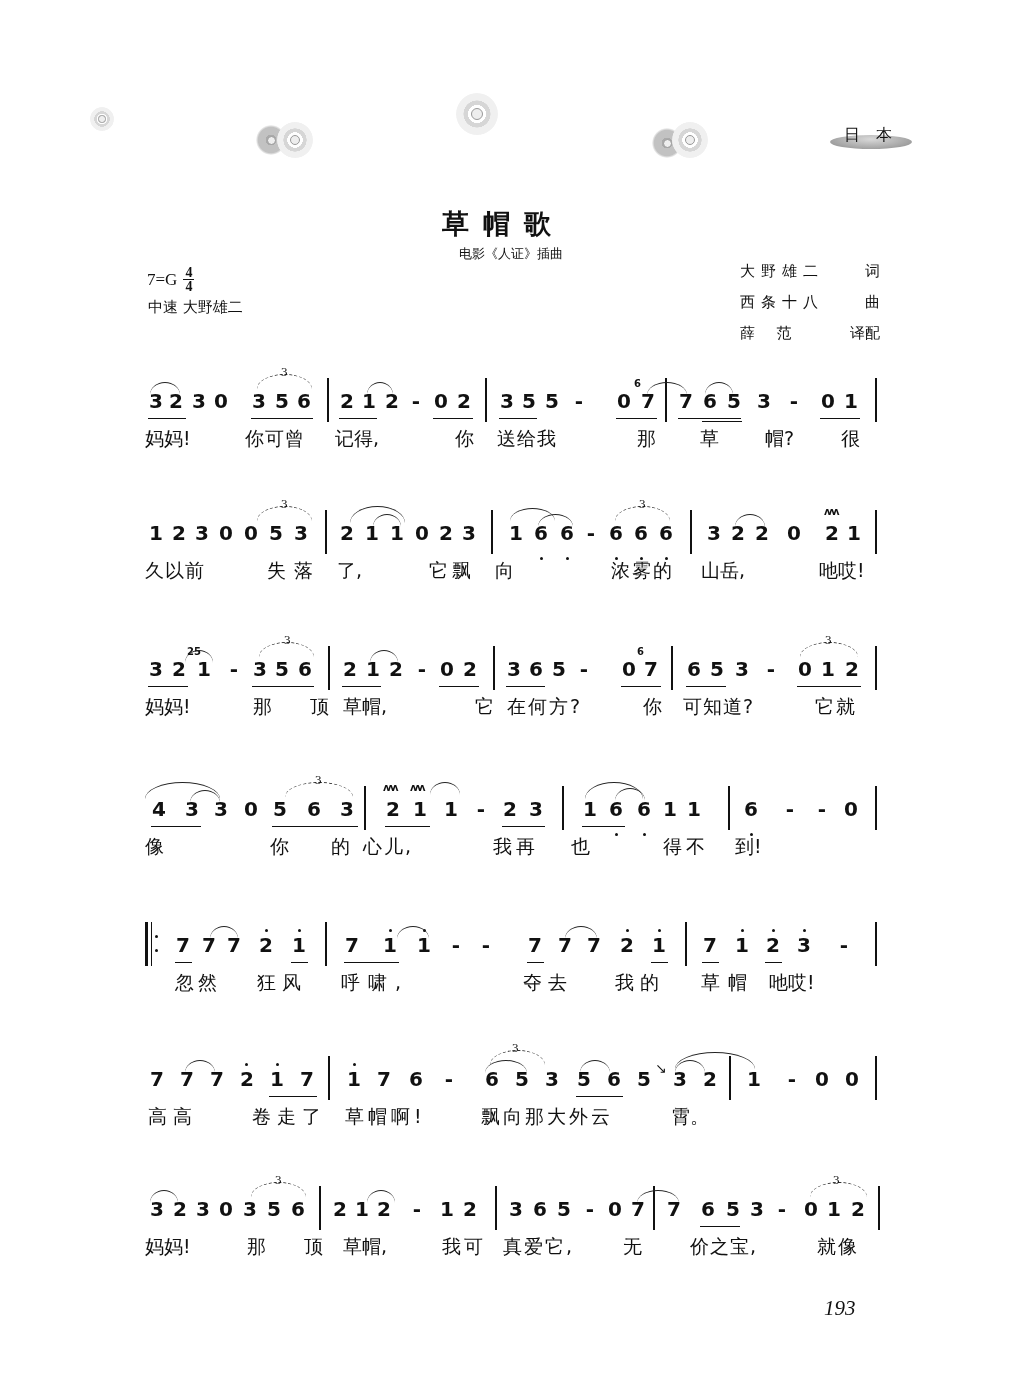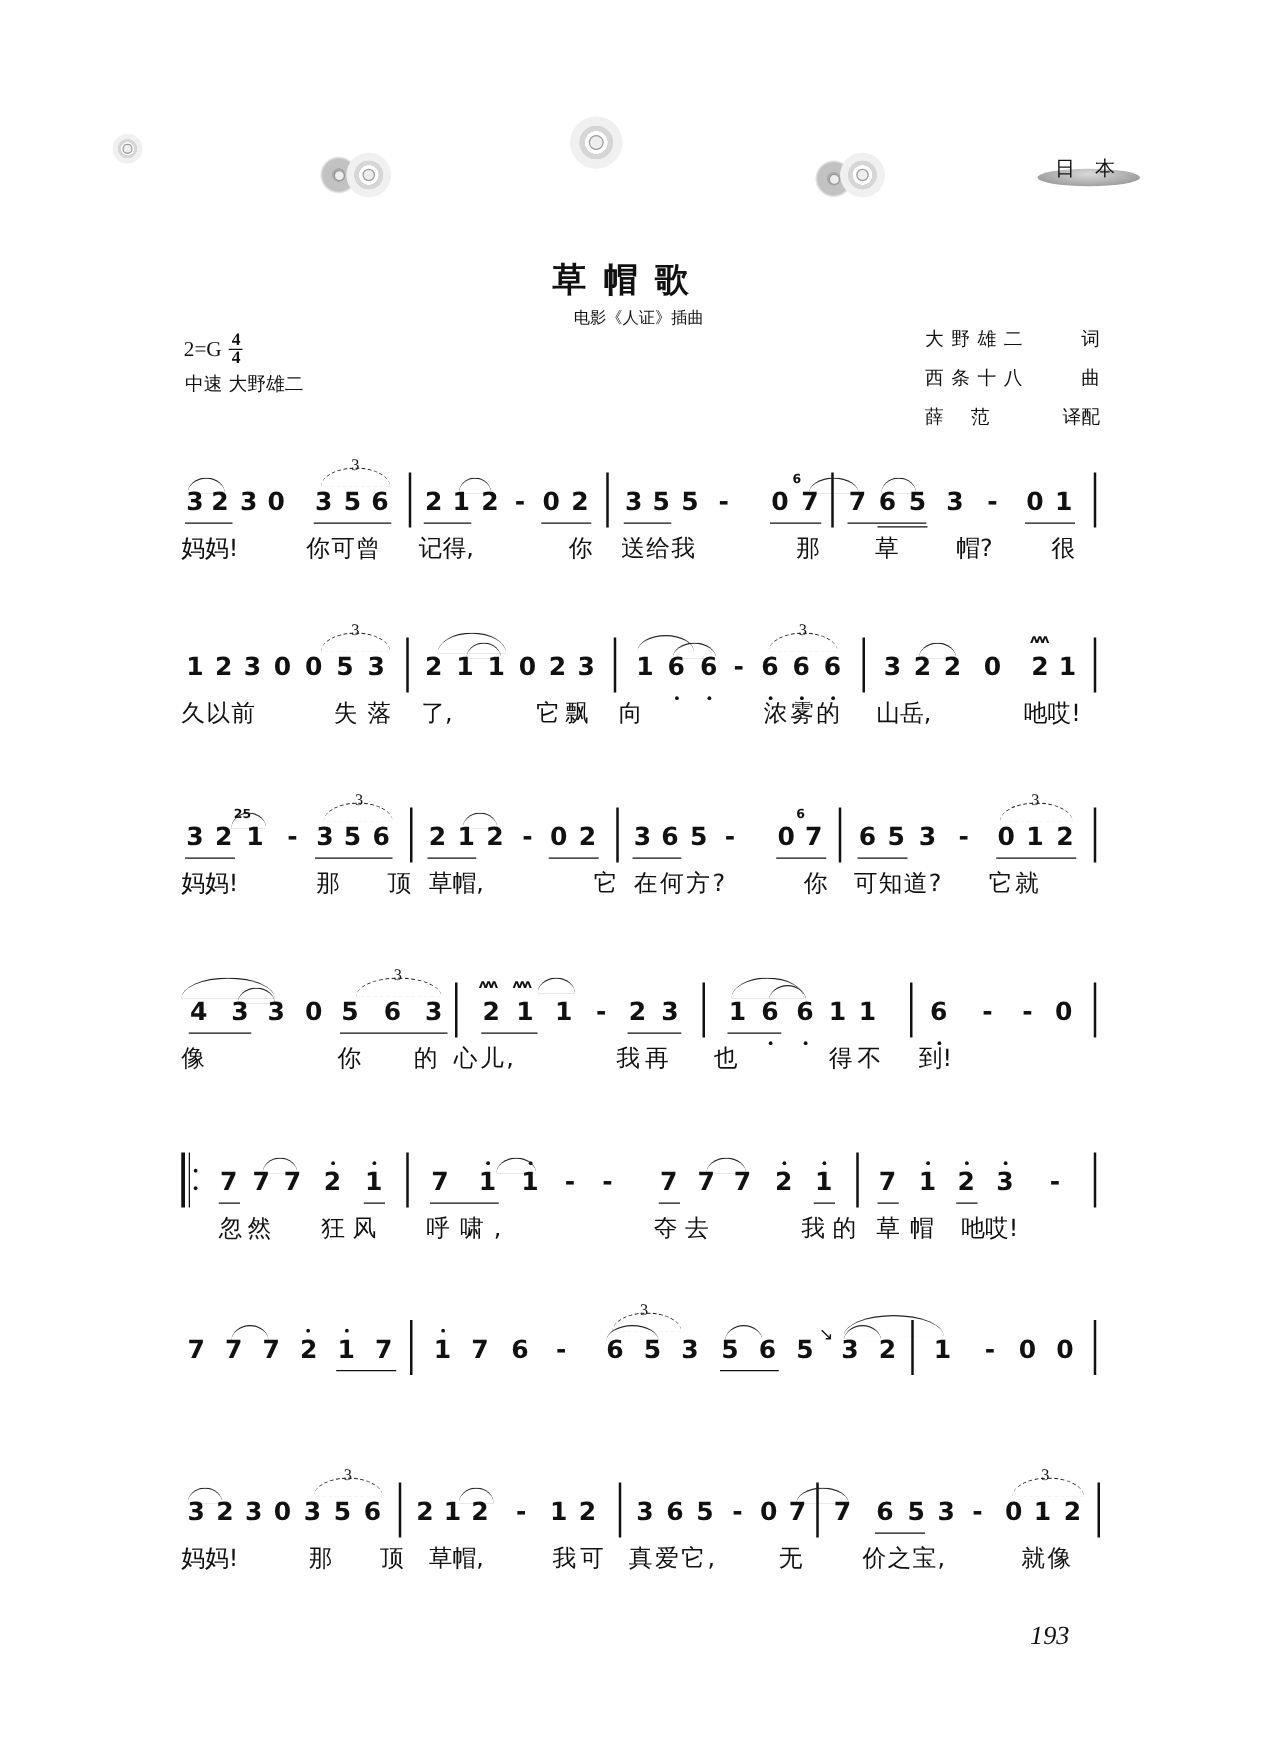--- a/index.html
+++ b/index.html
@@ -70,21 +70,21 @@
 
 <div class="country">
   <div class="pill"></div>
   <div class="txt">日本</div>
 </div>
 
 <div class="title">草帽歌</div>
 <div class="subtitle">电影《人证》插曲</div>
 
 <div class="key">
-  <span>2=G</span>
+  <span>7=G</span>
   <span class="frac">
     <span>4</span>
     <span class="bar"></span>
     <span>4</span>
   </span>
 </div>
 <div class="tempo">中速 大野雄二</div>
 
 <div class="credits">
   <div>
@@ -274,21 +274,21 @@
   </div>
   <div class="lyrics">
     <span class="ly" style="left:0">妈妈!</span>
     <span class="ly" style="left:108px">那</span>
     <span class="ly" style="left:165px">顶</span>
     <span class="ly" style="left:198px">草帽,</span>
     <span class="ly" style="left:330px">它</span>
     <span class="ly" style="left:362px;letter-spacing:2px">在何方?</span>
     <span class="ly" style="left:498px">你</span>
     <span class="ly" style="left:538px;letter-spacing:1px">可知道?</span>
-    <span class="ly" style="left:646px;letter-spacing:2px">它就</span>
+    <span class="ly" style="left:670px;letter-spacing:2px">它就</span>
   </div>
 </div>
 
 <div class="row" style="top:776px;">
   <div class="notes">
     <span class="n" style="left:5px">4</span>
     <span class="n" style="left:38px">3</span>
     <span class="n" style="left:67px">3</span>
     <span class="n" style="left:97px">0</span>
     <span class="n" style="left:126px">5</span>
@@ -392,21 +392,21 @@
     <span class="ul" style="left:620px;width:17px"></span>
     <span class="slur" style="left:65px;width:28px"></span>
     <span class="slur" style="left:252px;width:32px"></span>
     <span class="slur" style="left:420px;width:32px"></span>
   </div>
   <div class="lyrics">
     <span class="ly" style="left:30px;letter-spacing:4px">忽然</span>
     <span class="ly" style="left:112px;letter-spacing:6px">狂风</span>
     <span class="ly" style="left:196px;letter-spacing:8px">呼啸,</span>
     <span class="ly" style="left:378px;letter-spacing:6px">夺去</span>
-    <span class="ly" style="left:496px;letter-spacing:6px">我的</span>
+    <span class="ly" style="left:470px;letter-spacing:6px">我的</span>
     <span class="ly" style="left:556px;letter-spacing:8px">草帽</span>
     <span class="ly" style="left:624px">吔哎!</span>
   </div>
 </div>
 
 <div class="row" style="top:1046px;">
   <div class="notes">
     <span class="n" style="left:3px">7</span>
     <span class="n" style="left:33px">7</span>
     <span class="n" style="left:63px">7</span>
@@ -438,20 +438,27 @@
     <span class="ul" style="left:124px;width:48px"></span>
     <span class="ul" style="left:431px;width:47px"></span>
     <span class="slur" style="left:40px;width:30px"></span>
     <span class="slur" style="left:340px;width:42px"></span>
     <span class="trip" style="left:345px;width:55px;top:-16px"></span>
     <span class="tripnum" style="left:367px;top:-26px">3</span>
     <span class="slur" style="left:435px;width:30px"></span>
     <span class="slur" style="left:530px;width:30px"></span>
     <span class="slur" style="left:530px;width:80px;top:-14px;height:16px"></span>
     <span style="position:absolute;left:510px;top:-6px;font-size:14px">↘</span>
+  </div>
+  <div class="lyrics">
+    <span class="ly" style="left:3px;letter-spacing:6px">高高</span>
+    <span class="ly" style="left:107px;letter-spacing:6px">卷走了</span>
+    <span class="ly" style="left:200px;letter-spacing:4px">草帽啊!</span>
+    <span class="ly" style="left:336px;letter-spacing:3px">飘向那大外云</span>
+    <span class="ly" style="left:526px">霄。</span>
   </div>
 </div>
 
 <div class="row" style="top:1176px;">
   <div class="notes">
     <span class="n" style="left:3px">3</span>
     <span class="n" style="left:26px">2</span>
     <span class="n" style="left:49px">3</span>
     <span class="n" style="left:72px">0</span>
     <span class="n" style="left:96px">3</span>

